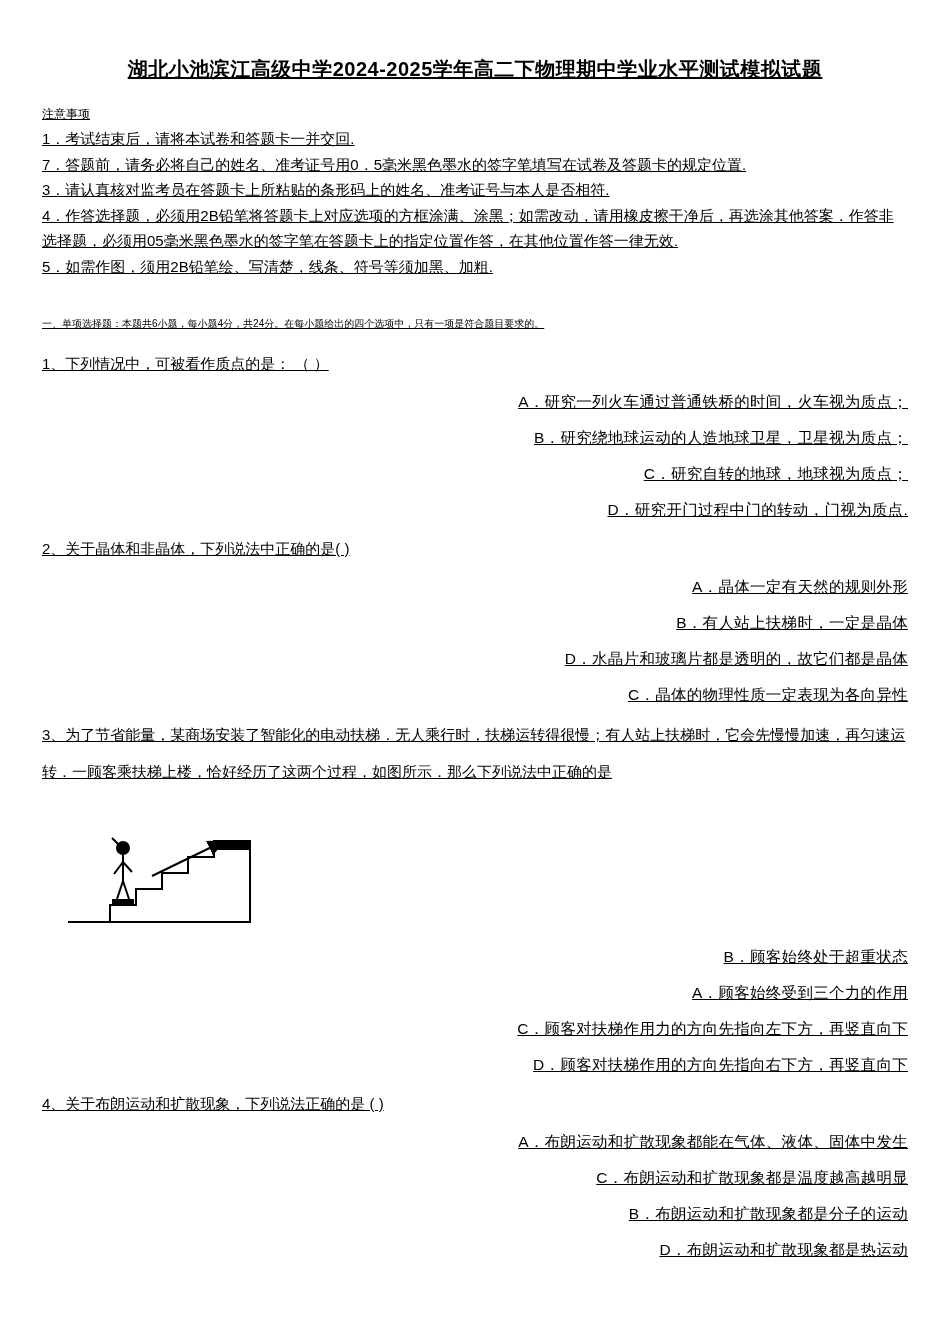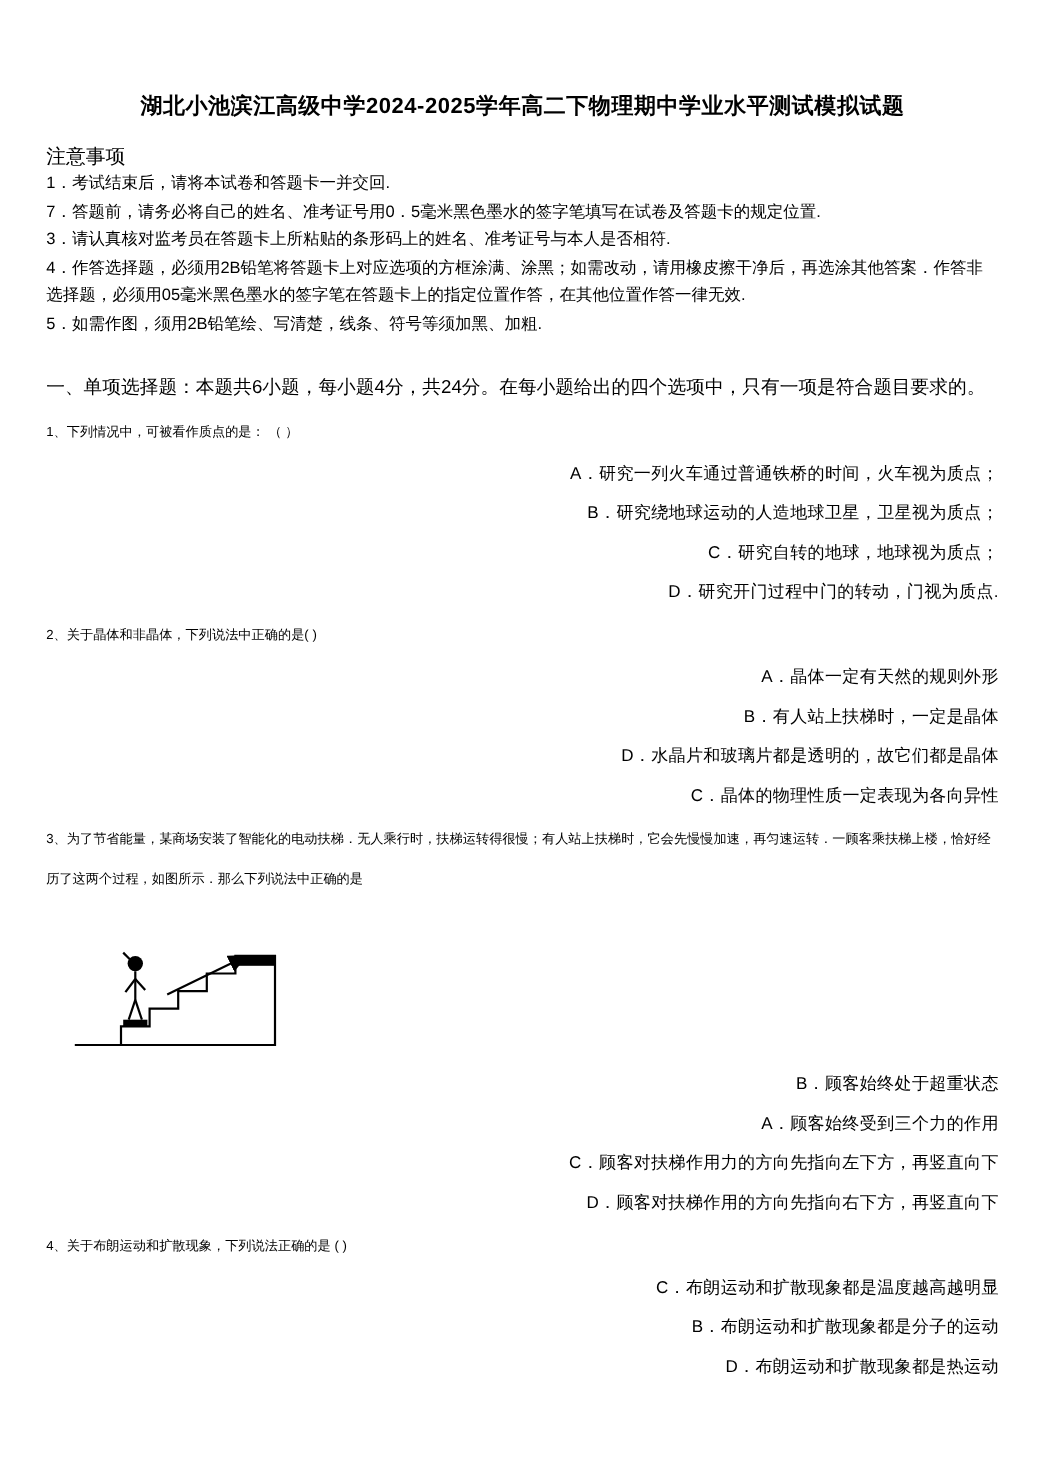--- a/index.html
+++ b/index.html
@@ -6,45 +6,45 @@
   html, body { background: #ffffff; }
   body {
     width: 950px;
     height: 1344px;
     margin: 0 auto;
     font-family: "Liberation Sans", sans-serif;
     color: #000000;
     position: relative;
     overflow: hidden;
   }
-  .page { padding: 84px 42px 20px 42px; }
+  .page { padding: 56px 42px 20px 42px; text-decoration: underline; }
 
   .exam-title {
     text-align: center;
     font-size: 20px;
     font-weight: 700;
     line-height: 26px;
     margin-bottom: 20px;
     letter-spacing: 0.5px;
   }
   .notice-header {
-    font-size: 18px;
+    font-size: 12px;
     line-height: 24px;
   }
   .notice-item {
     font-size: 15px;
     line-height: 25.5px;
   }
   .section-header {
-    font-size: 17px;
+    font-size: 10px;
     line-height: 25px;
     margin-top: 32px;
   }
   .stem {
-    font-size: 12px;
+    font-size: 15px;
     line-height: 26px;
     margin-top: 15px;
   }
   .stem-loose {
     line-height: 37px;
     margin-top: 10px;
   }
   .option {
     font-size: 15.5px;
     margin-top: 15px;
@@ -122,18 +122,19 @@
     </div>
 
     <p class="option">B．顾客始终处于超重状态</p>
     <p class="option">A．顾客始终受到三个力的作用</p>
     <p class="option">C．顾客对扶梯作用力的方向先指向左下方，再竖直向下</p>
     <p class="option">D．顾客对扶梯作用的方向先指向右下方，再竖直向下</p>
   </div>
 
   <div>
     <p class="stem">4、关于布朗运动和扩散现象，下列说法正确的是 (    )</p>
+    <p class="option">A．布朗运动和扩散现象都能在气体、液体、固体中发生</p>
     <p class="option">C．布朗运动和扩散现象都是温度越高越明显</p>
     <p class="option">B．布朗运动和扩散现象都是分子的运动</p>
     <p class="option">D．布朗运动和扩散现象都是热运动</p>
   </div>
 
 </div>
 
 </body></html>

